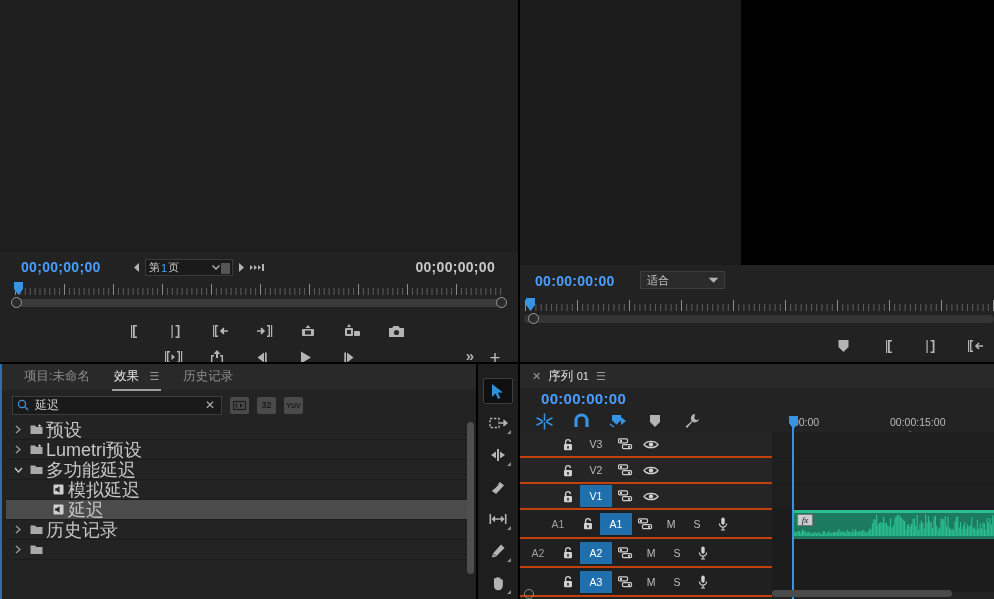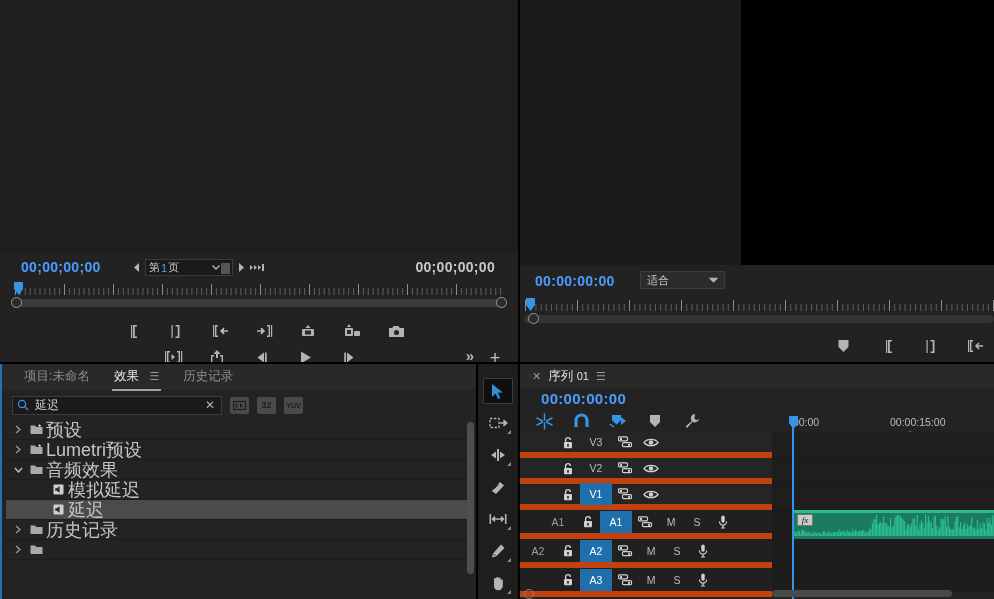--- a/index.html
+++ b/index.html
@@ -115,21 +115,21 @@
   #tl-close { font-size: 11px; color: #9b9b9b; cursor: pointer; }
   #tl-title { font-size: 12.5px; color: #e0e0e0; }
   #tl-title .seqnum { font-size: 11px; }
   #tl-hamb { font-size: 11px; color: #9b9b9b; cursor: pointer; }
 
   #tl-tc { position: absolute; left: 21px; top: 26px; font-size: 15px; }
   #tl-toolrow { position: absolute; left: 14px; top: 46px; width: 230px; height: 22px; display: flex; align-items: center; gap: 17px; }
   .tl-tool { width: 20px; height: 20px; display: flex; align-items: center; justify-content: center; cursor: pointer; }
 
   #tl-headers { position: absolute; left: 0; top: 68px; width: 252px; height: 160px; }
-  .trk { position: absolute; left: 0; width: 252px; display: flex; align-items: center; border-bottom: 6px solid #c2410c; background: #252525; }
+  .trk { position: absolute; left: 0; width: 252px; display: flex; align-items: center; border-bottom: 2px solid #c2410c; background: #252525; }
   .trk.audio { background: #202020; }
   .trk-src { width: 36px; text-align: center; font-size: 10.5px; color: #9e9e9e; }
   .trk-lock { width: 24px; display: flex; justify-content: center; }
   .trk-name {
     width: 32px; height: 22px; display: flex; align-items: center; justify-content: center;
     font-size: 10.5px; color: #bdbdbd;
   }
   .trk-name.on { background: #1f6fad; color: #fff; }
   .trk-sync { width: 26px; display: flex; justify-content: center; }
   .trk-eye { width: 26px; display: flex; justify-content: center; }
@@ -612,21 +612,21 @@
       <div class="fx-arrow">
             <svg width="9" height="8" viewBox="0 0 9 8">
               <path d="M1 2 L4.5 6 L8 2" stroke="#c8c8c8" stroke-width="1.3" fill="none"></path>
             </svg>
           </div>
       <div class="fx-ic">
             <svg width="13" height="11" viewBox="0 0 13 11">
               <path fill="#a9a9a9" d="M0.5 1.5 h4.6 l1.1 1.4 H12.5 v7 H0.5 Z"></path>
             </svg>
           </div>
-      <div class="fx-label">音频效果</div>
+      <div class="fx-label">多功能延迟</div>
     </div>
         <div class="fx-row">
       <div style="width:22px"></div>
       <div class="fx-arrow"></div>
       <div class="fx-ic">
             <svg width="11" height="11" viewBox="0 0 11 11">
               <rect x="0.5" y="0.5" width="10" height="10" rx="1" fill="#cfcfcf"></rect>
               <path d="M6.6 2.2 L3.6 4.3 H2.2 v2.4 h1.4 L6.6 8.8 Z" fill="#2b2b2b"></path>
             </svg>
           </div>

